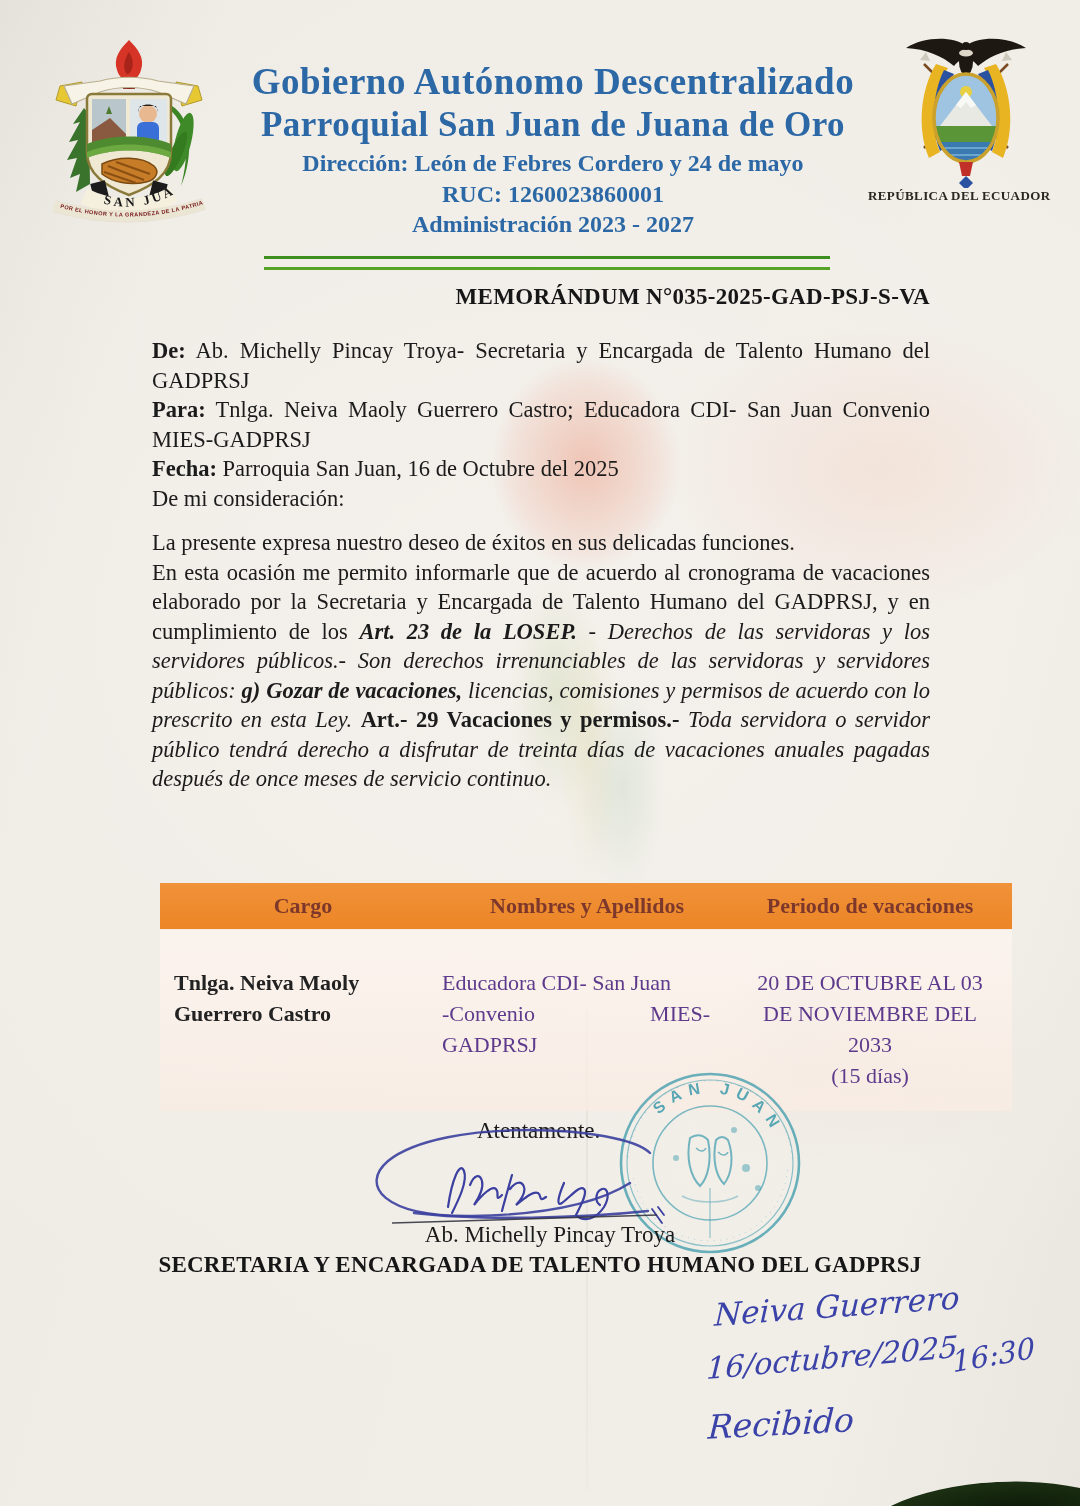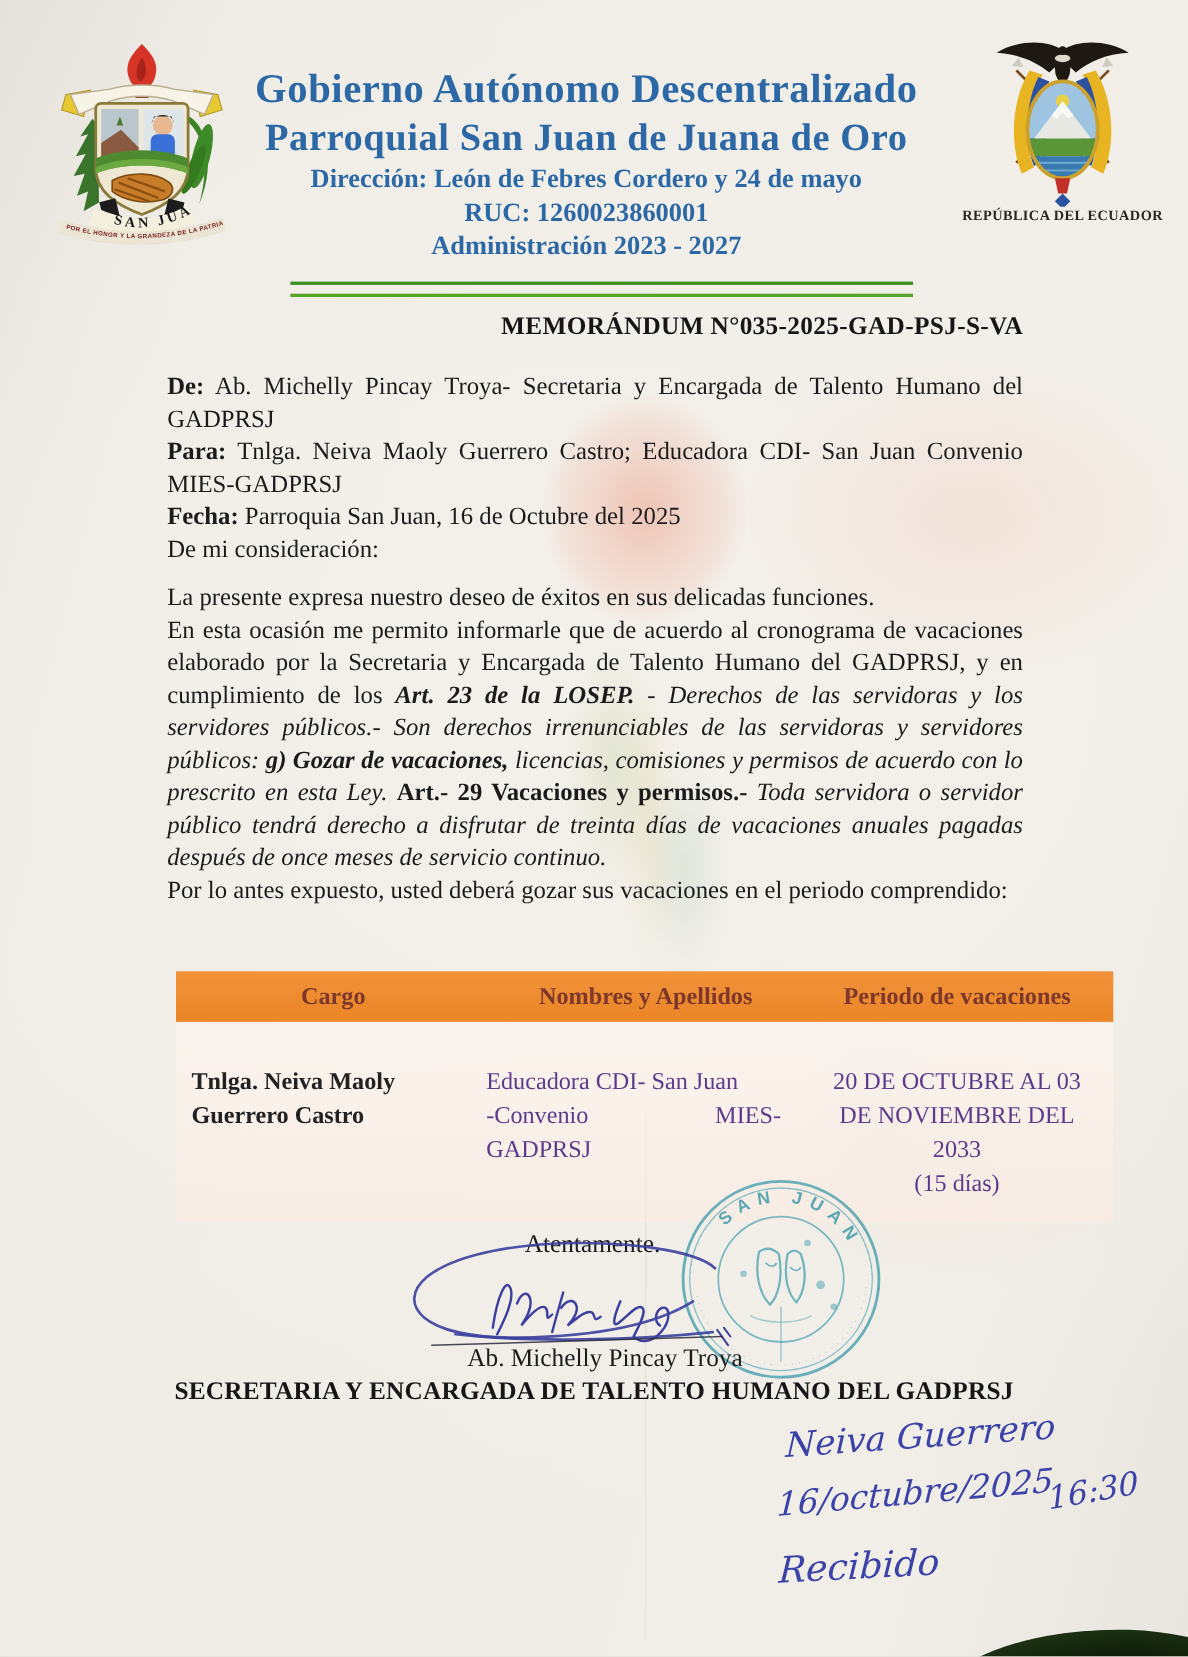--- a/index.html
+++ b/index.html
@@ -24,29 +24,29 @@
       radial-gradient(ellipse 28% 40% at 65% 60%, rgba(150,190,160,0.20), transparent 70%),
       radial-gradient(ellipse 20% 50% at 50% 50%, rgba(214,196,120,0.18), transparent 70%);}
   .wm-fig{left:680px;top:880px;width:240px;height:260px;
     background:radial-gradient(ellipse 40% 45% at 50% 50%, rgba(150,180,200,0.16), transparent 72%);}
   .crease{position:absolute;left:586px;top:1010px;width:2px;height:480px;
     background:linear-gradient(rgba(120,110,95,0.10),rgba(120,110,95,0.03));}
   .corner-dark{position:absolute;left:848px;bottom:-38px;width:300px;height:62px;
     background:radial-gradient(ellipse 60% 60% at 55% 45%, #0e1c09 10%, #22391677 70%, transparent 85%),#16270f;
     border-radius:50% 50% 0 0 / 100% 100% 0 0;transform:rotate(-3deg);}
   
-  .hdr{position:absolute;left:160px;top:60px;width:746px;text-align:center;
+  .hdr{position:absolute;left:180px;top:60px;width:746px;text-align:center;
     color:#2c68a5;font-weight:bold;}
   .hdr .l1{font-size:37px;line-height:44px;letter-spacing:0.5px;}
   .hdr .l2{font-size:35px;line-height:42px;letter-spacing:0.5px;}
   .hdr .l3{font-size:24px;line-height:31px;margin-top:2px;}
   .hdr .l4,.hdr .l5,.hdr .l6{font-size:24px;line-height:30px;}
   .rule{position:absolute;left:264px;top:256px;width:566px;height:8px;
     border-top:3px solid #3d8f1f;border-bottom:3px solid #57a326;}
-  .seal-caption{position:absolute;left:868px;top:188px;width:196px;text-align:center;
+  .seal-caption{position:absolute;left:868px;top:188px;width:196px;
     font-size:13px;font-weight:bold;letter-spacing:0.4px;color:#2b2620;font-family:Liberation Serif, serif;}
   svg.crest{position:absolute;left:40px;top:34px;}
   svg.ecuador{position:absolute;left:884px;top:30px;}
   
   .memo-title{position:absolute;left:150px;top:284px;width:780px;text-align:right;
     font-size:23px;font-weight:bold;letter-spacing:0.3px;color:#161616;}
   .doc{position:absolute;left:152px;top:336px;width:778px;font-size:22.5px;
     line-height:29.5px;text-align:justify;color:#1b1b1b;}
   .doc p{margin:0;}
   .doc .gap{height:15px;}
@@ -188,21 +188,20 @@
   <div class="memo-title">MEMORÁNDUM N°035-2025-GAD-PSJ-S-VA</div>
 
   <div class="doc">
     <p><b class="lbl">De:</b><span> Ab. Michelly Pincay Troya- Secretaria y Encargada de Talento Humano del GADPRSJ</span></p>
     <p><b class="lbl">Para:</b><span> Tnlga. Neiva Maoly Guerrero Castro; Educadora CDI- San Juan Convenio MIES-GADPRSJ</span></p>
     <p><b class="lbl">Fecha:</b><span> Parroquia San Juan, 16 de Octubre del 2025</span></p>
     <p>De mi consideración:</p>
     <div class="gap"></div>
     <p>La presente expresa nuestro deseo de éxitos en sus delicadas funciones.</p>
     <p><span>En esta ocasión me permito informarle que de acuerdo al cronograma de vacaciones elaborado por la Secretaria y Encargada de Talento Humano del GADPRSJ, y  en cumplimiento de los </span><span class="bi">Art. 23 de la LOSEP. </span><span class="it">- Derechos de las servidoras y los servidores públicos.- Son derechos irrenunciables de las servidoras y servidores públicos: </span><span class="bi">g) Gozar de vacaciones,</span><span class="it"> licencias, comisiones y permisos de acuerdo con lo prescrito en esta Ley. </span><span class="bd">Art.- 29 Vacaciones y permisos.- </span><span class="it">Toda servidora o servidor público tendrá derecho a disfrutar de treinta días de vacaciones anuales pagadas después de once meses de servicio continuo.</span></p>
-    <p>Por lo antes expuesto, usted deberá gozar sus vacaciones en el periodo comprendido:</p>
   </div>
 
   <div class="vtable">
     <div class="t-head">
       <div class="c c2">Cargo</div>
       <div class="c c1">Nombres y Apellidos</div>
       <div class="c c3">Periodo de vacaciones</div>
     </div>
     <div class="t-body">
       <div class="c1">

